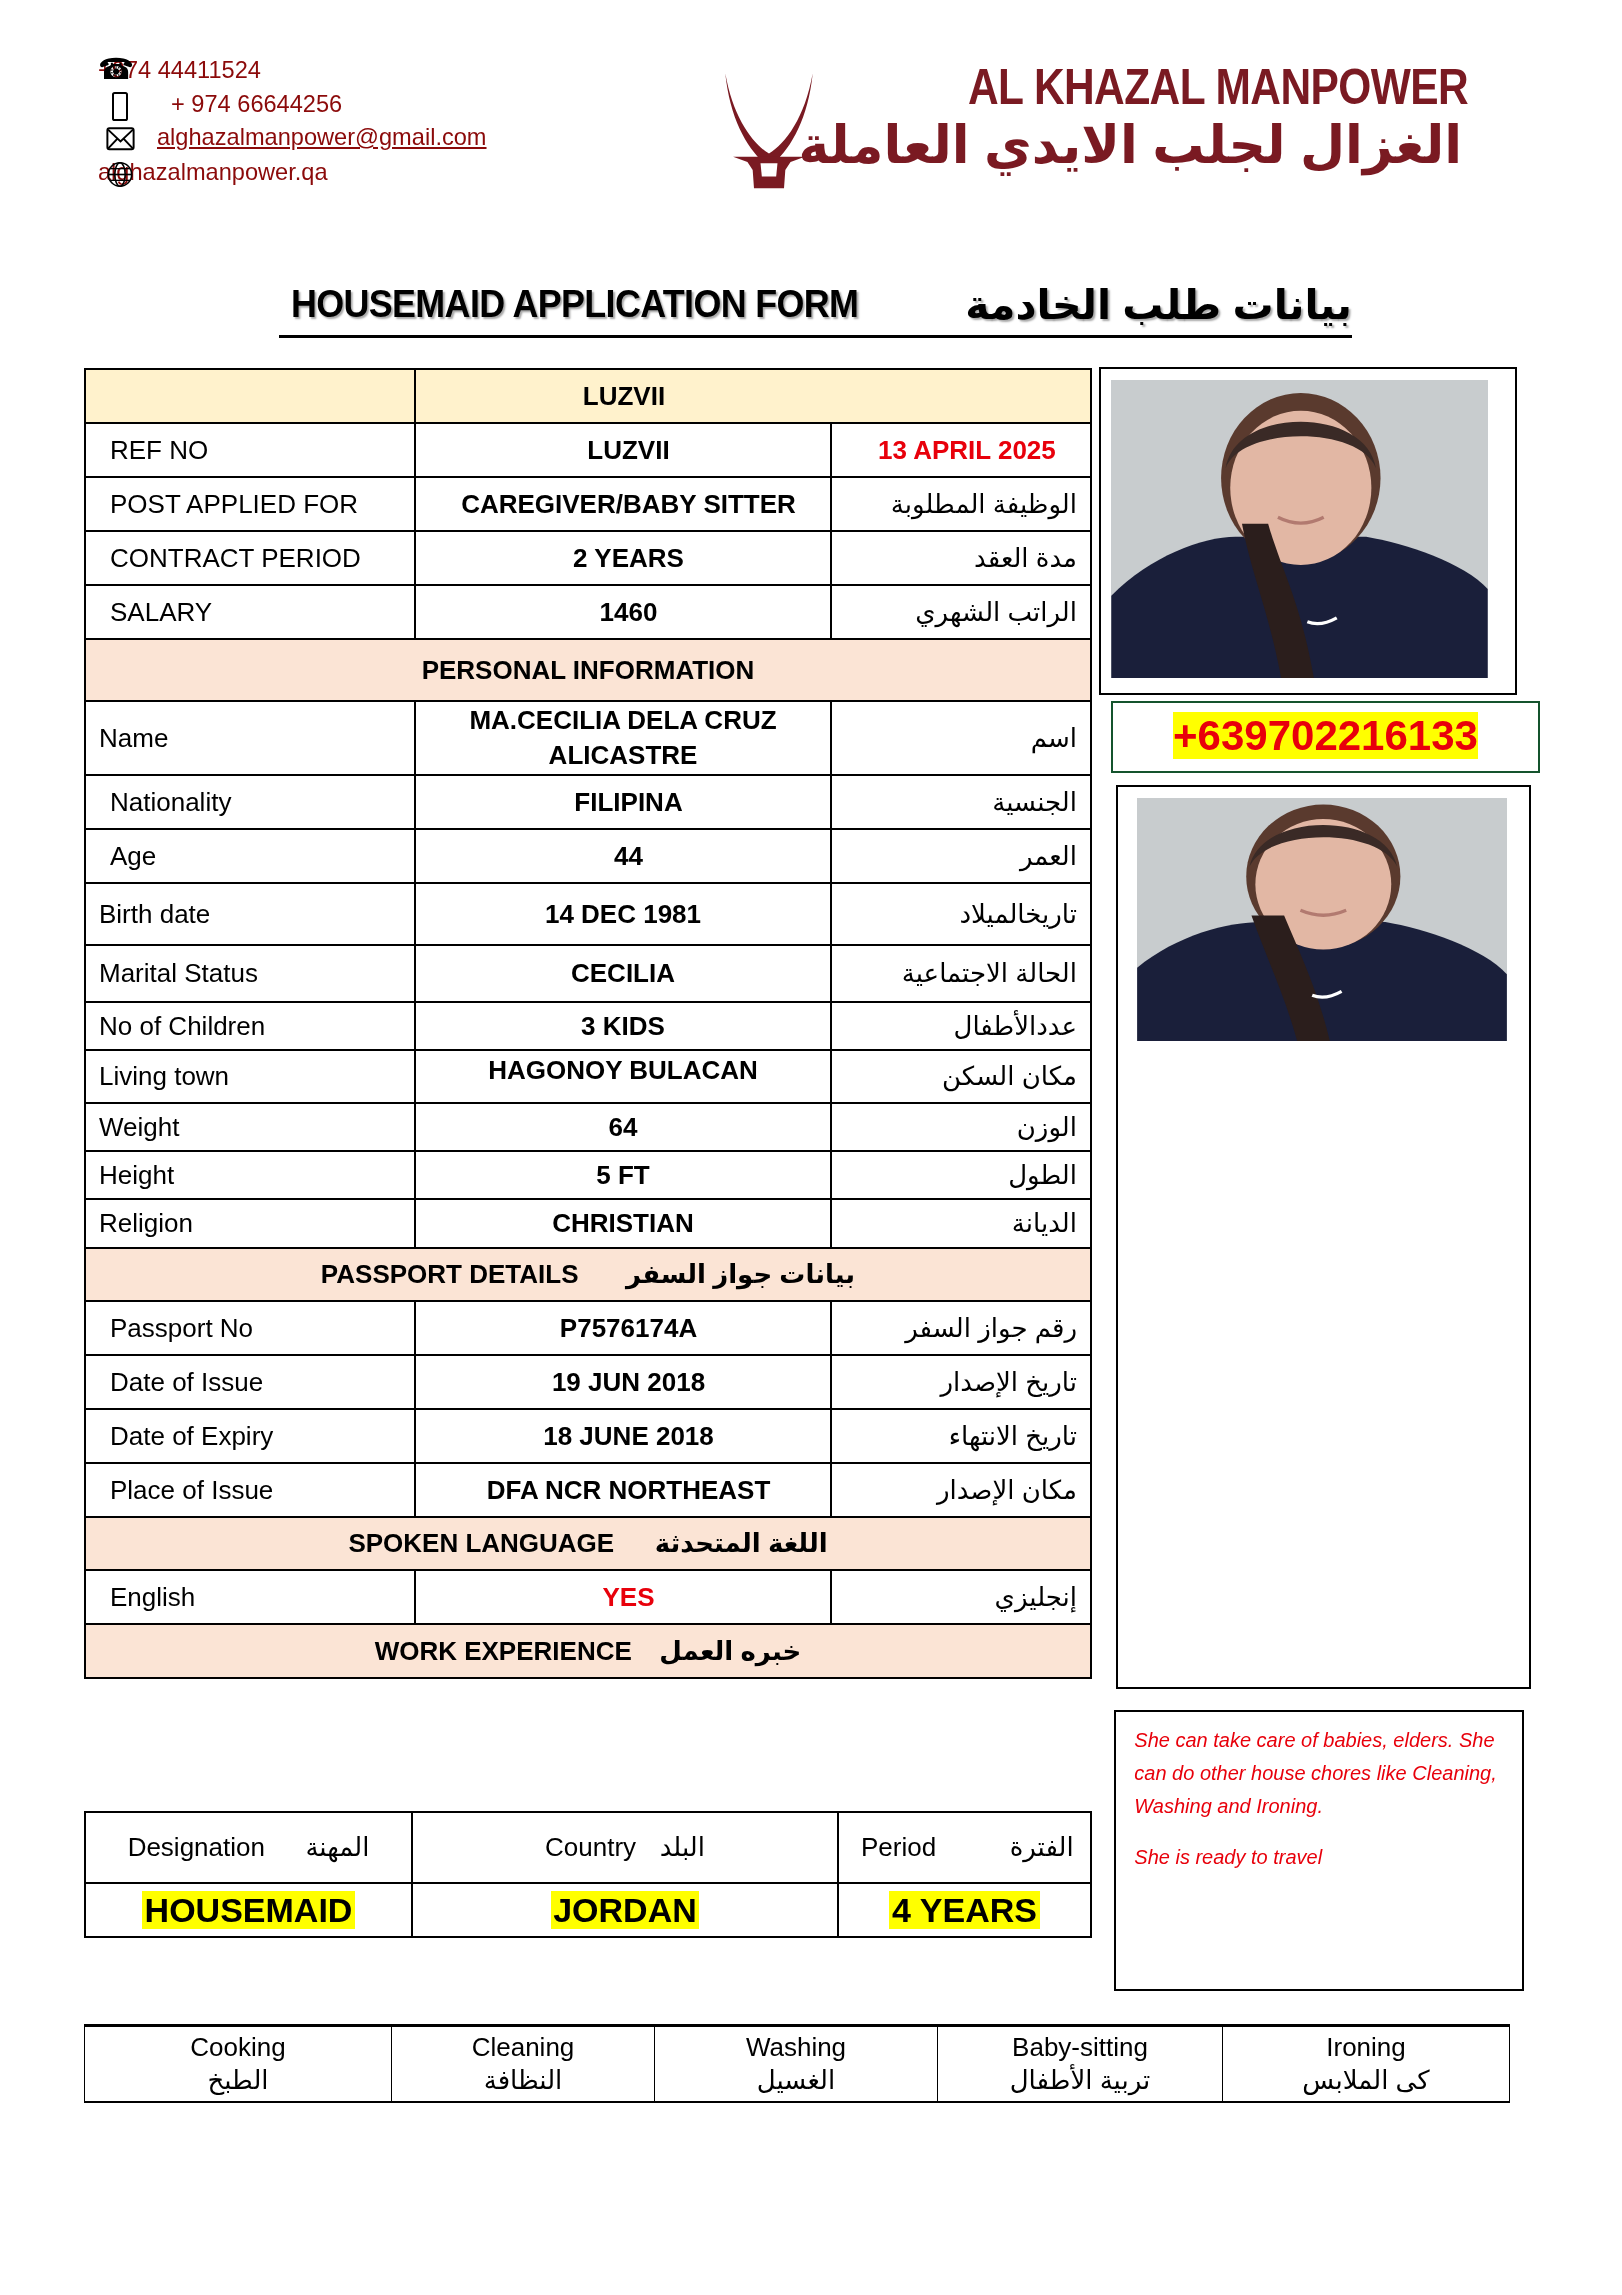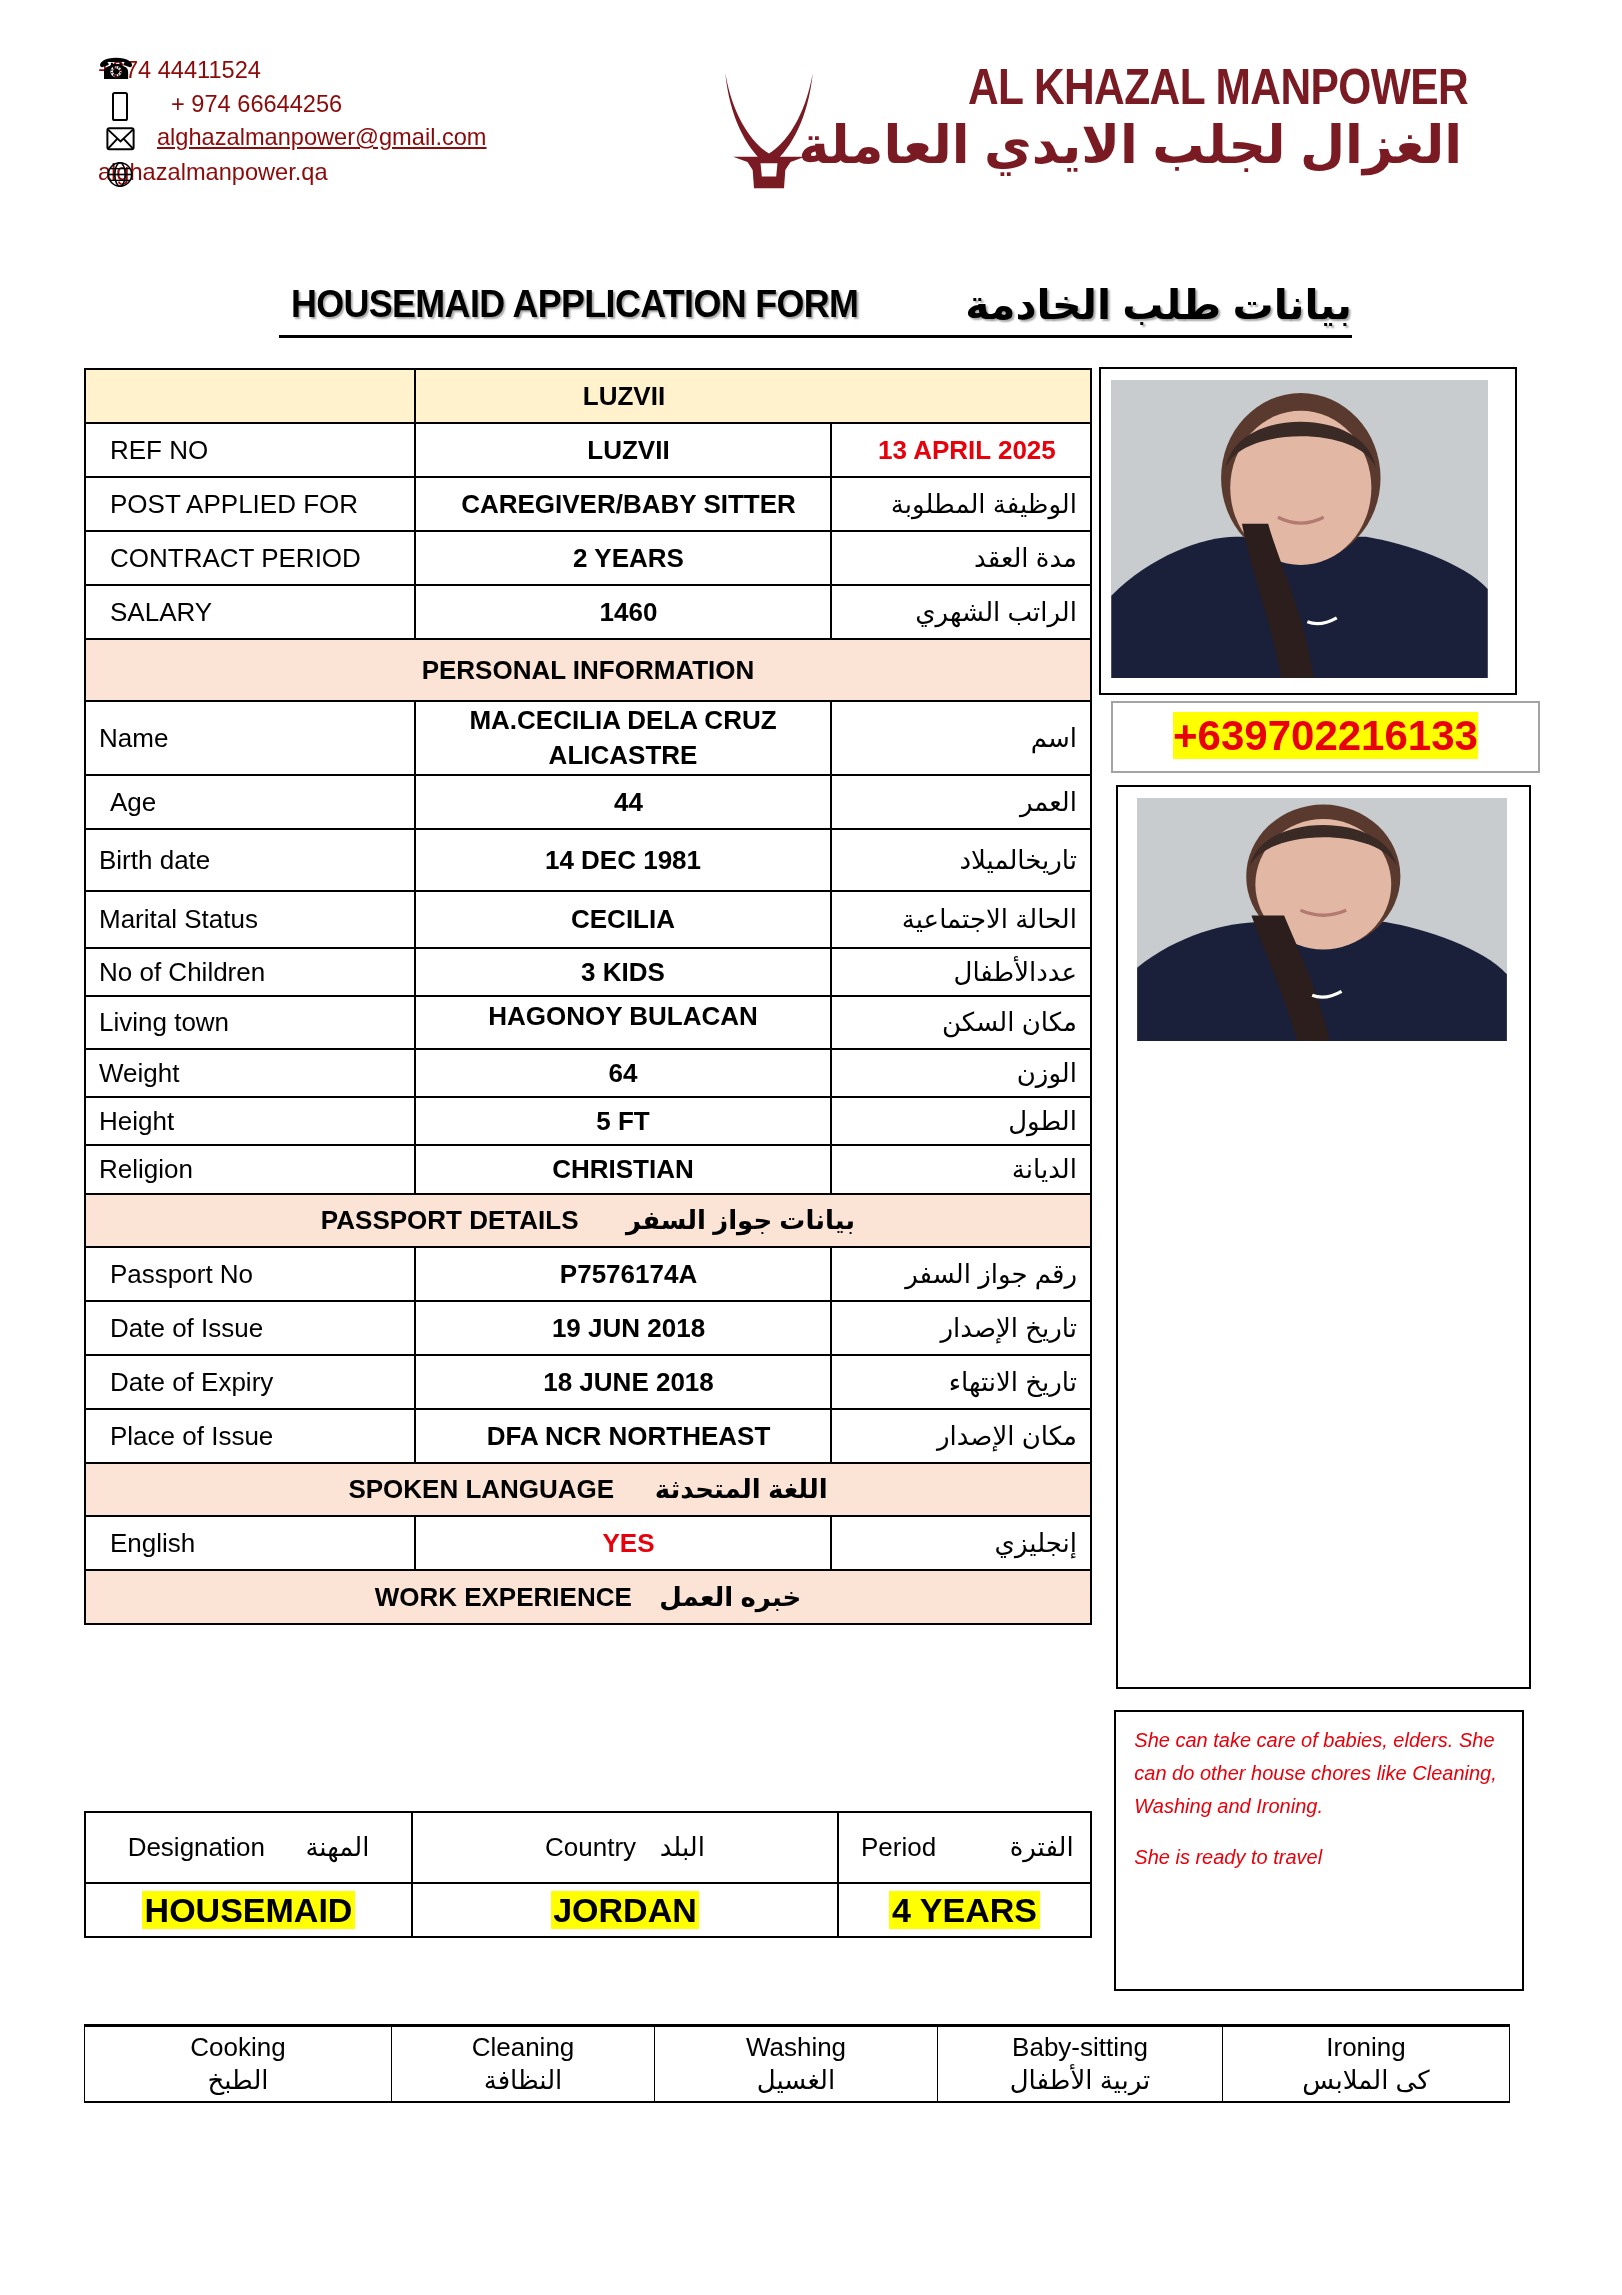--- a/index.html
+++ b/index.html
@@ -36,21 +36,21 @@
   tr.head-yellow td { background:#fff2cc; height:52px; }
   tr.head-peach td { background:#fbe4d5; height:60px; text-align:center; font-weight:bold; }
   .red { color:#e8000b; }
   .hl { background:#ffff00; padding:0 2.6px; }
   .exp-head td { height:69px; }
   .exp-val td { height:52px; text-align:center; font-weight:bold; font-size:34px !important; }
 
   
   .photo-frame { position:absolute; border:2px solid #000; background:#fff; }
   .photo { position:absolute; overflow:hidden; background:#c9cdd0; }
-  .phone-box { position:absolute; left:1111px; top:701px; width:425px; height:68px; border:2px solid #a3a3a3; text-align:center; }
+  .phone-box { position:absolute; left:1111px; top:701px; width:425px; height:68px; border:2px solid #14532d; text-align:center; }
   .phone-box span { font-size:42px; font-weight:bold; color:#e8000b; background:#ffff00; line-height:65px; }
   .notes { position:absolute; left:1114px; top:1710px; width:410px; height:281px; border:2px solid #000;
            color:#e8000b; font-style:italic; font-size:20px; padding:11.8px 13px 0 18.3px; box-sizing:border-box; line-height:33px; }
   .notes p { margin:0 0 18.3px 0; }
 
   
   table.skills { position:absolute; left:84px; top:2024px; width:1425px; border-collapse:collapse; table-layout:fixed; }
   table.skills td { border:0.7px solid #000; text-align:center; font-size:26px; }
   table.skills tr.top td { border-top:3.3px solid #000; border-bottom:2.6px solid #000; height:72px; line-height:33px; }
   table.skills tr.bot td { border-bottom:3.3px solid #000; height:55px; font-weight:bold; font-size:25px; }
@@ -142,20 +142,25 @@
   </tr>
 
   <tr class="head-peach">
     <td colspan="3">PERSONAL INFORMATION</td>
   </tr>
 
   <tr>
     <td class="lbl" style="height:72px;">Name</td>
     <td class="val" style="line-height:35px;">MA.CECILIA DELA CRUZ ALICASTRE</td>
     <td class="ar">اسم</td>
+  </tr>
+  <tr class="h86">
+    <td class="lbl">Nationality</td>
+    <td class="val">FILIPINA</td>
+    <td class="ar">الجنسية</td>
   </tr>
   <tr class="h86">
     <td class="lbl">Age</td>
     <td class="val">44</td>
     <td class="ar">العمر</td>
   </tr>
   <tr>
     <td class="lbl" style="height:60px;">Birth date</td>
     <td class="val">14 DEC 1981</td>
     <td class="ar">تاريخالميلاد</td>

